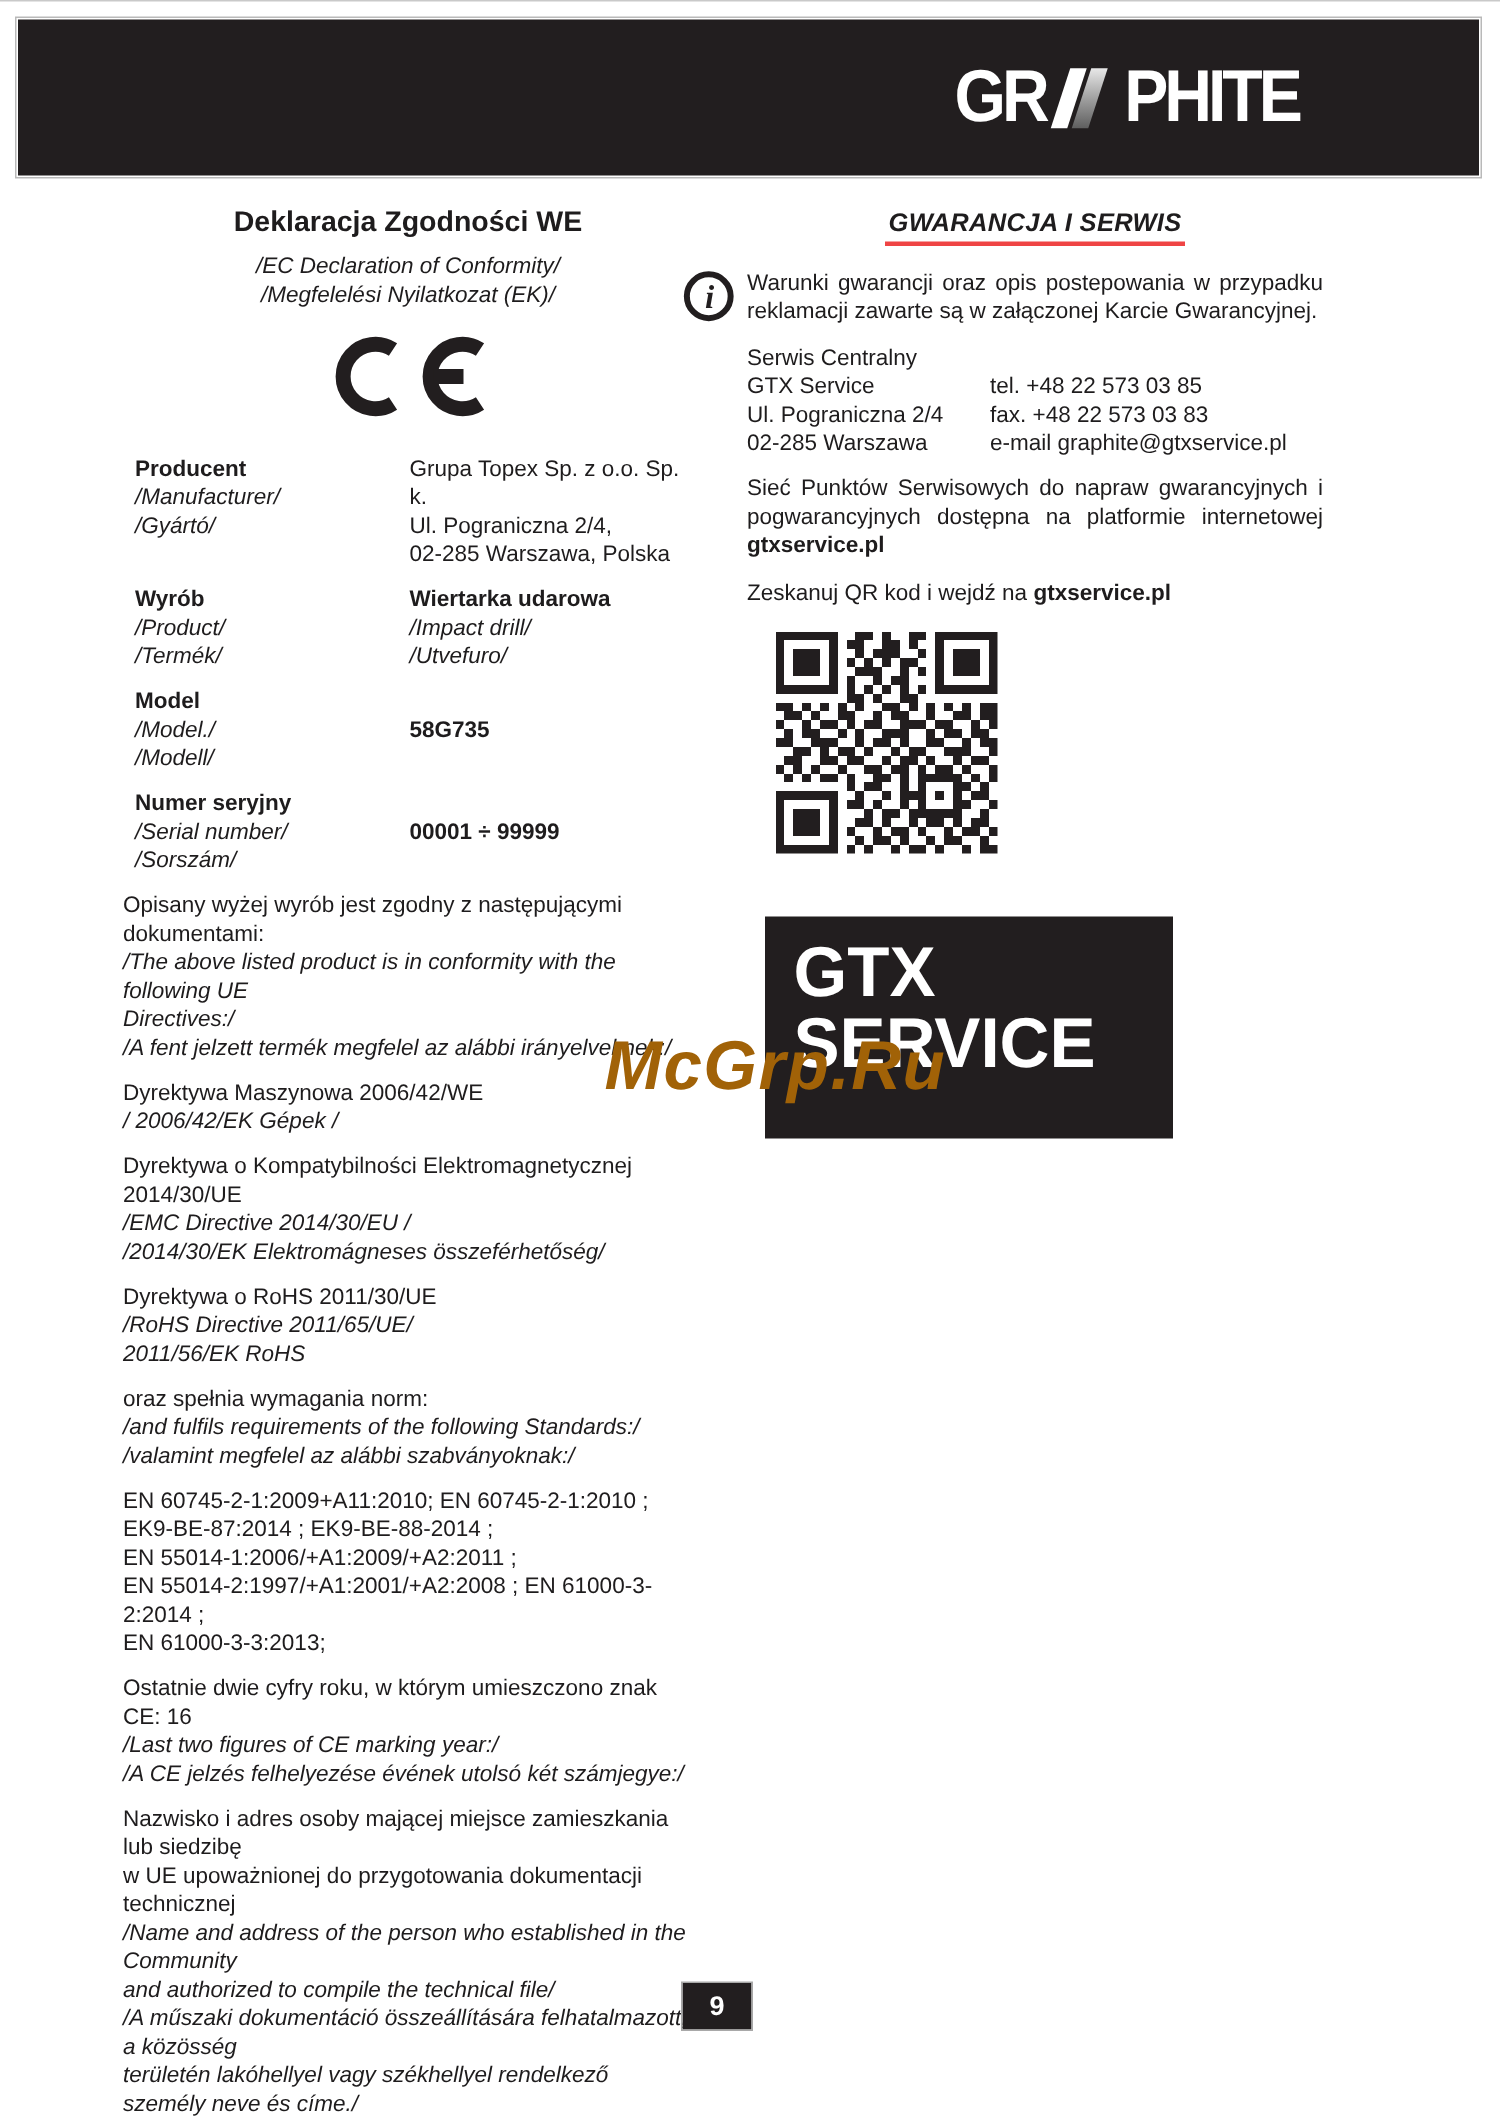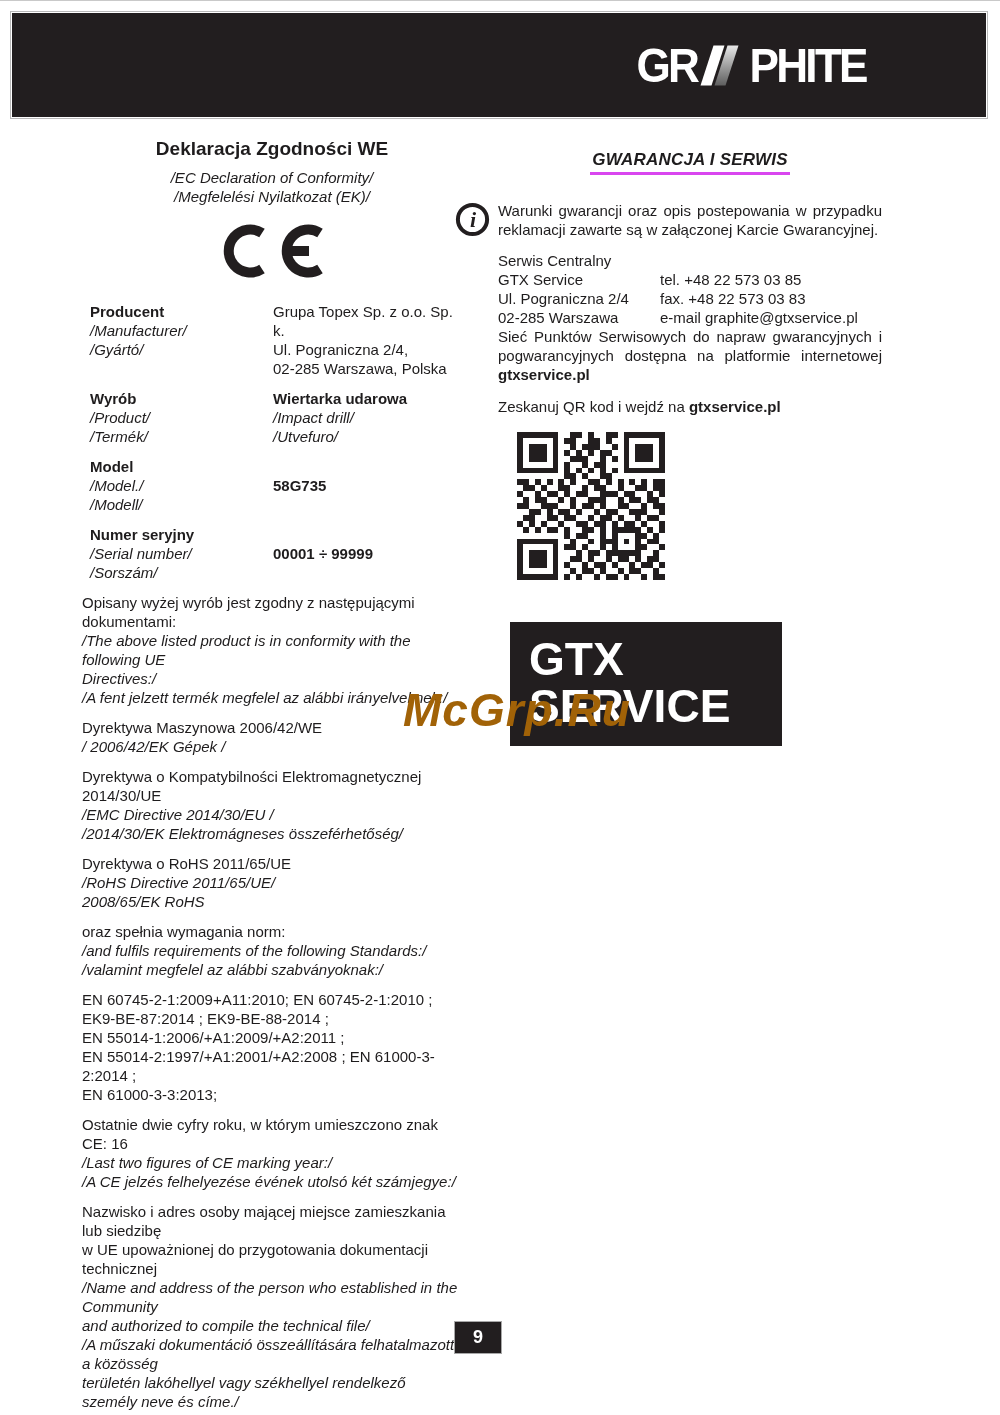--- a/index.html
+++ b/index.html
@@ -27,31 +27,31 @@
   .sub{line-height:19px;}
   .ce-wrap{text-align:center;margin:16px 0 18px 10px;}
   .spec{display:grid;grid-template-columns:168px 1fr;margin:0 0 11px 0;gap:23px;}
   .spec-l{padding-left:8px;}
   .pad19{padding-top:19px;}
   .blk{margin:0 0 11px 0;}
   .ln{display:block;}
   p{margin:0;}
   
   .rc-head{text-align:center;margin-bottom:15px;}
-  h2{display:inline-block;font-size:17px;font-weight:bold;font-style:italic;margin:11px;
-     padding:0 2px 3px 2px;border-bottom:3px solid #d946ef;letter-spacing:.2px;}
+  h2{display:inline-block;font-size:17px;font-weight:bold;font-style:italic;margin:0;
+     padding:0 2px 3px 2px;border-bottom:3px solid #ef4444;letter-spacing:.2px;}
   .intro{position:relative;margin-bottom:12px;}
   .info-icon{position:absolute;left:-43px;top:1px;width:35px;height:35px;}
   .just{text-align:justify;}
-  .svc{display:grid;grid-template-columns:162px 1fr;margin-bottom:0;}
+  .svc{display:grid;grid-template-columns:162px 1fr;margin-bottom:11px;}
   .svc .full{grid-column:1 / span 2;}
   .rp{margin-bottom:13px;}
   .qr{width:148px;height:148px;margin:16px 0 0 19px;}
   .qr svg{display:block;width:148px;height:148px;}
-  .gtx-box{margin:42px 0 0 12px;width:272px;height:124px;background:#221e1f;
+  .gtx-box{margin:42px 0 0 12px;width:272px;height:148px;background:#221e1f;
            box-sizing:border-box;padding:13px 0 0 19px;}
   .gtx-line{color:#fff;font-weight:bold;font-size:47px;line-height:47px;
             letter-spacing:0;transform:scaleX(.98);transform-origin:left;}
   
   .watermark{position:absolute;left:403px;top:684px;font-size:46px;line-height:50px;
              font-style:italic;font-weight:bold;letter-spacing:1px;z-index:10;}
   
   .pageno{position:absolute;left:455px;top:1321px;width:46px;height:31px;background:#221e1f;
           color:#fff;font-weight:bold;font-size:18px;display:flex;align-items:center;
           justify-content:center;outline:1px solid #a8a8a8;}
@@ -145,23 +145,23 @@
       <span class="ln i">/ 2006/42/EK Gépek /</span>
     </p>
 
     <p class="blk">
       <span class="ln">Dyrektywa o Kompatybilności Elektromagnetycznej 2014/30/UE</span>
       <span class="ln i">/EMC Directive 2014/30/EU /</span>
       <span class="ln i">/2014/30/EK Elektromágneses összeférhetőség/</span>
     </p>
 
     <p class="blk">
-      <span class="ln">Dyrektywa o RoHS 2011/65/UE</span>
+      <span class="ln">Dyrektywa o RoHS 2011/30/UE</span>
       <span class="ln i">/RoHS Directive 2011/65/UE/</span>
-      <span class="ln i">2008/65/EK RoHS</span>
+      <span class="ln i">2011/56/EK RoHS</span>
     </p>
 
     <p class="blk">
       <span class="ln">oraz spełnia wymagania norm:</span>
       <span class="ln i">/and fulfils requirements of the following Standards:/</span>
       <span class="ln i">/valamint megfelel az alábbi szabványoknak:/</span>
     </p>
 
     <p class="blk">
       <span class="ln">EN 60745-2-1:2009+A11:2010; EN 60745-2-1:2010 ;</span>

